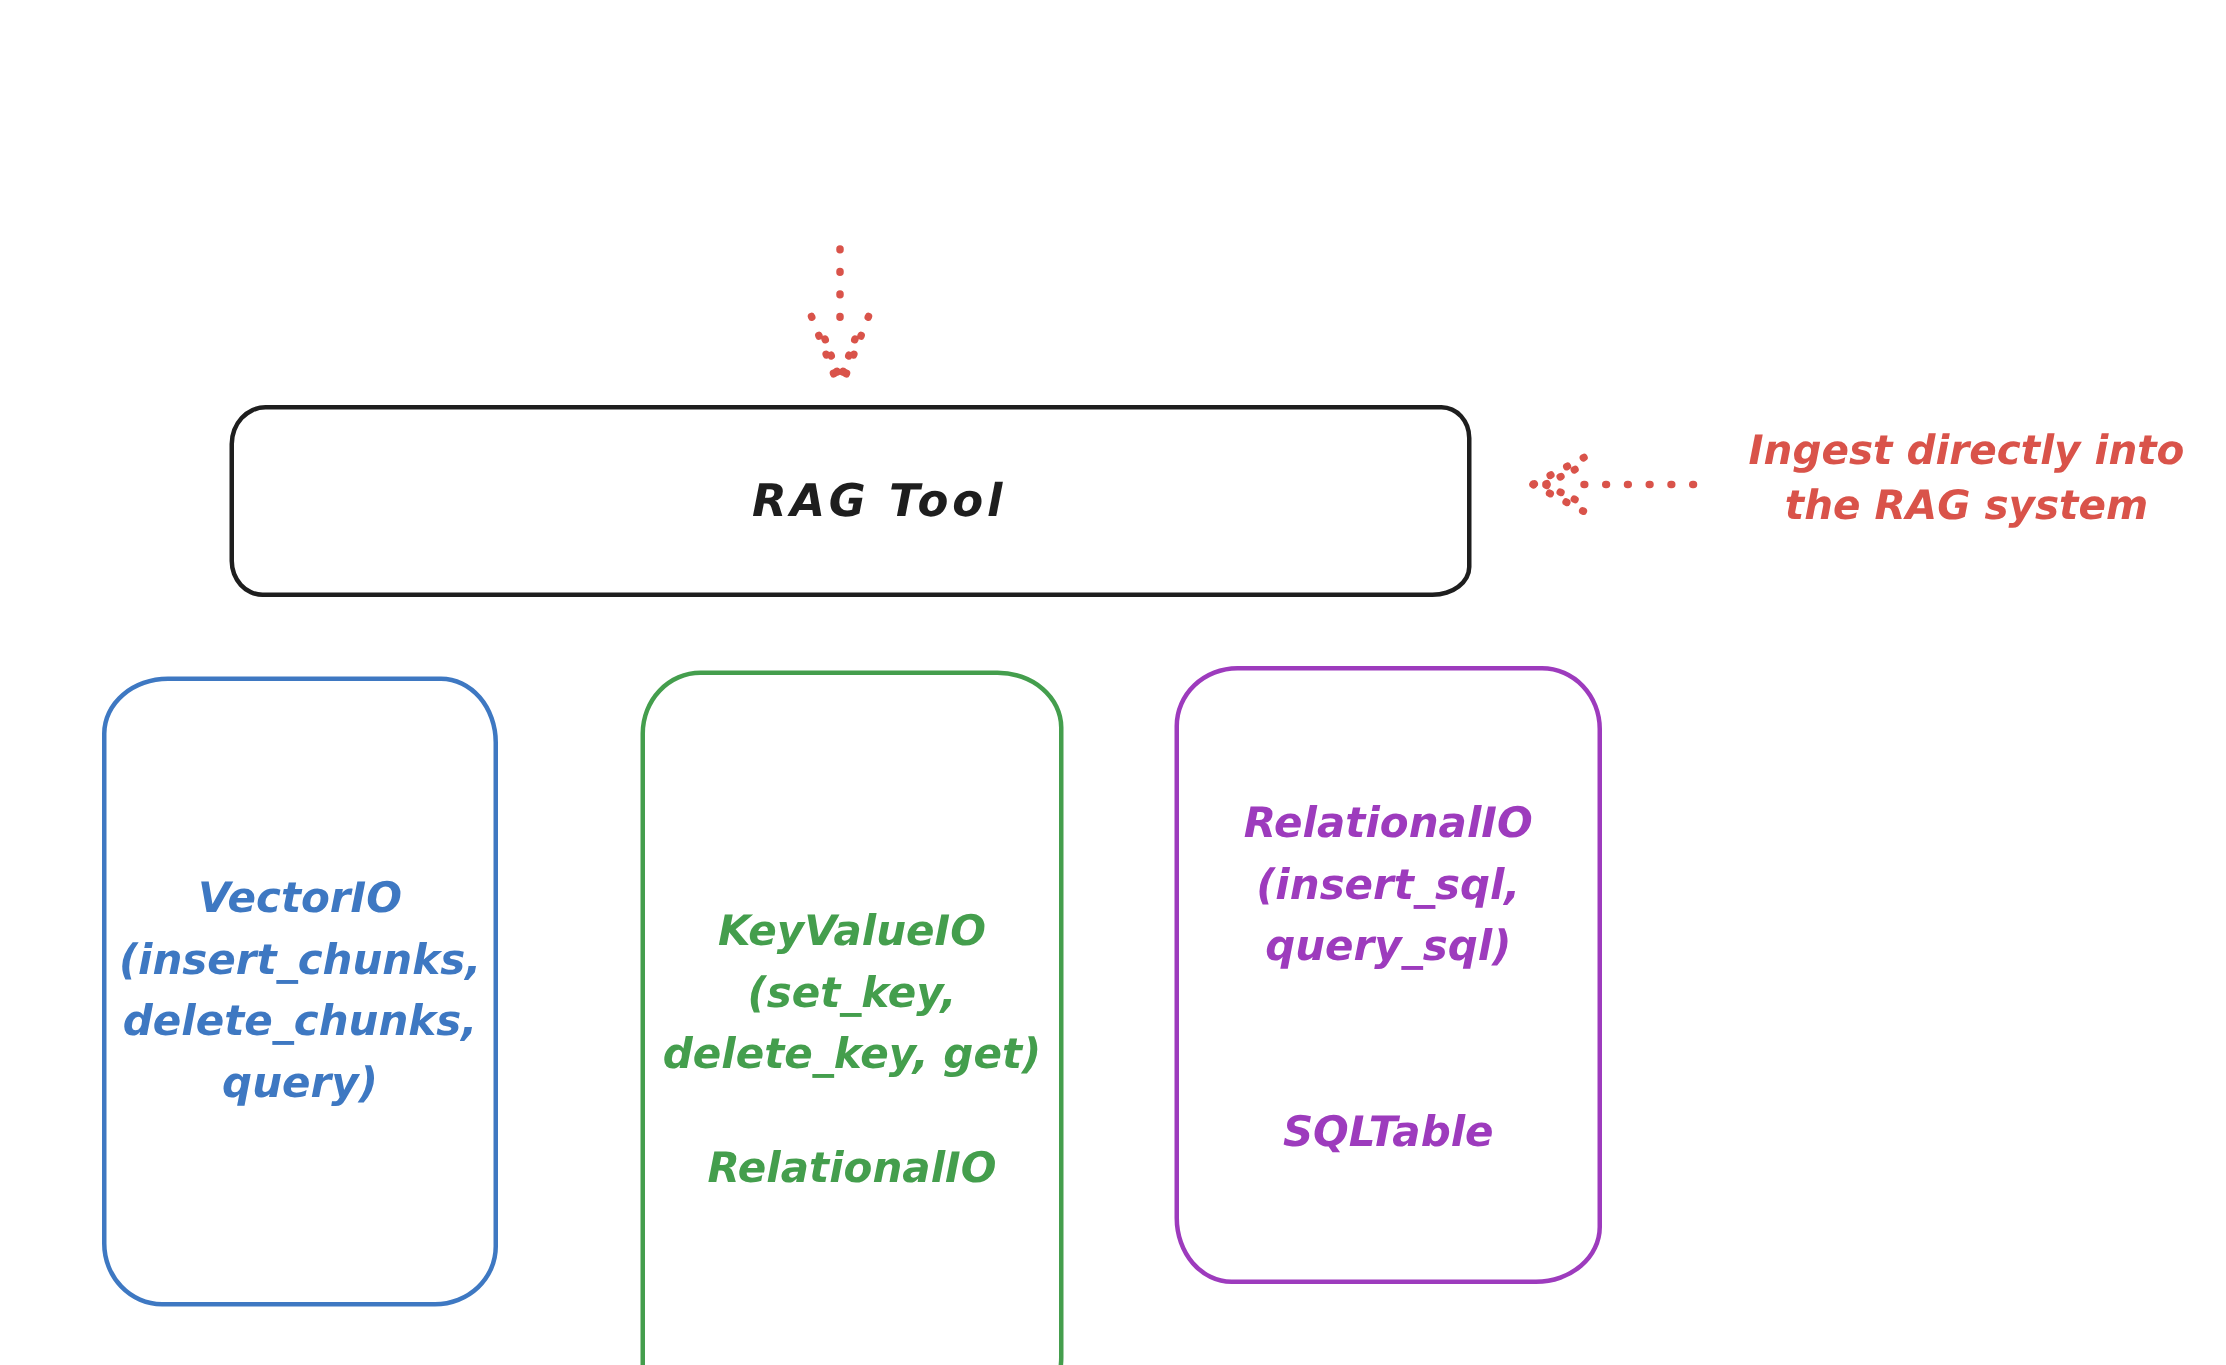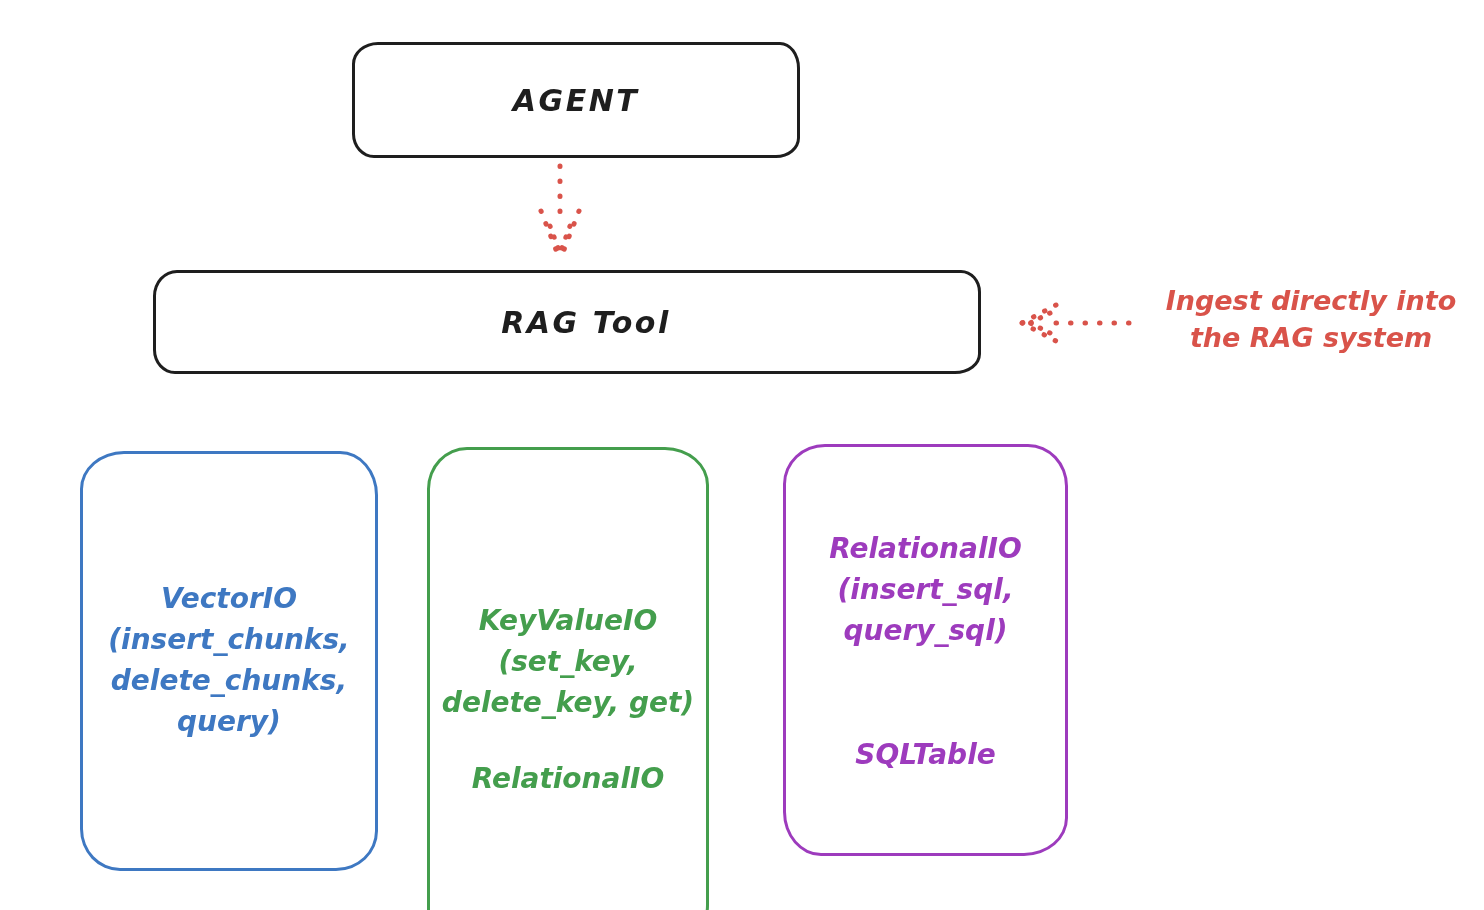--- a/index.html
+++ b/index.html
@@ -27,21 +27,21 @@
   }
   
   .agent {
     left: 352px; top: 42px;
     width: 448px; height: 116px;
     border: 3.5px solid #1e1e1e;
     border-radius: 26px 20px 24px 22px / 22px 26px 20px 24px;
   }
   .rag {
     left: 153px; top: 270px;
-    width: 828px; height: 104px;
+    width: 828px; height: 128px;
     border: 3.5px solid #1e1e1e;
     border-radius: 24px 20px 26px 22px / 26px 22px 20px 24px;
     padding-left: 38px;
   }
   .label.ink {
     color: #1e1e1e;
     font-size: 30px;
     font-weight: 700;
     letter-spacing: 2.5px;
     font-style: italic;
@@ -58,25 +58,24 @@
     font-style: italic;
   }
   .backend .index-label {
     font-size: 28px;
     font-weight: 600;
     margin-top: 38px;
     font-style: italic;
   }
   .backend.blue {
     left: 68px; top: 451px;
-    width: 298px; height: 420px;
+    width: 264px; height: 420px;
     border: 3.5px solid #3e78c2;
     border-radius: 44px 38px 42px 40px / 38px 44px 40px 42px;
     color: #3e78c2;
-    margin-left: 12px;
   }
   .backend.green {
     left: 427px; top: 447px;
     width: 282px; height: 502px;
     border: 3.5px solid #449e4d;
     border-radius: 40px 44px 38px 42px / 42px 38px 44px 40px;
     color: #449e4d;
   }
   .backend.purple {
     left: 783px; top: 444px;
@@ -108,23 +107,20 @@
     font-style: italic;
     line-height: 1.38;
     white-space: pre-line;
   }
 </style>
 </head>
 <body>
 
 <div class="canvas">
 
-  <div class="box agent">
-    <span class="label ink">AGENT</span>
-  </div>
 
   <svg class="arrow v-arrow" width="68" height="110" viewBox="0 0 68 110">
     <line x1="34" y1="6" x2="34" y2="58" stroke-dasharray="0.5 14.5"></line>
     <path d="M 15 51 L 34 100" stroke-dasharray="0.5 13"></path>
     <path d="M 53 51 L 34 100" stroke-dasharray="0.5 13"></path>
     <path d="M 24 66 L 34 93" stroke-dasharray="0.5 11"></path>
     <path d="M 44 66 L 34 93" stroke-dasharray="0.5 11"></path>
   </svg>
 
   <div class="box rag">

